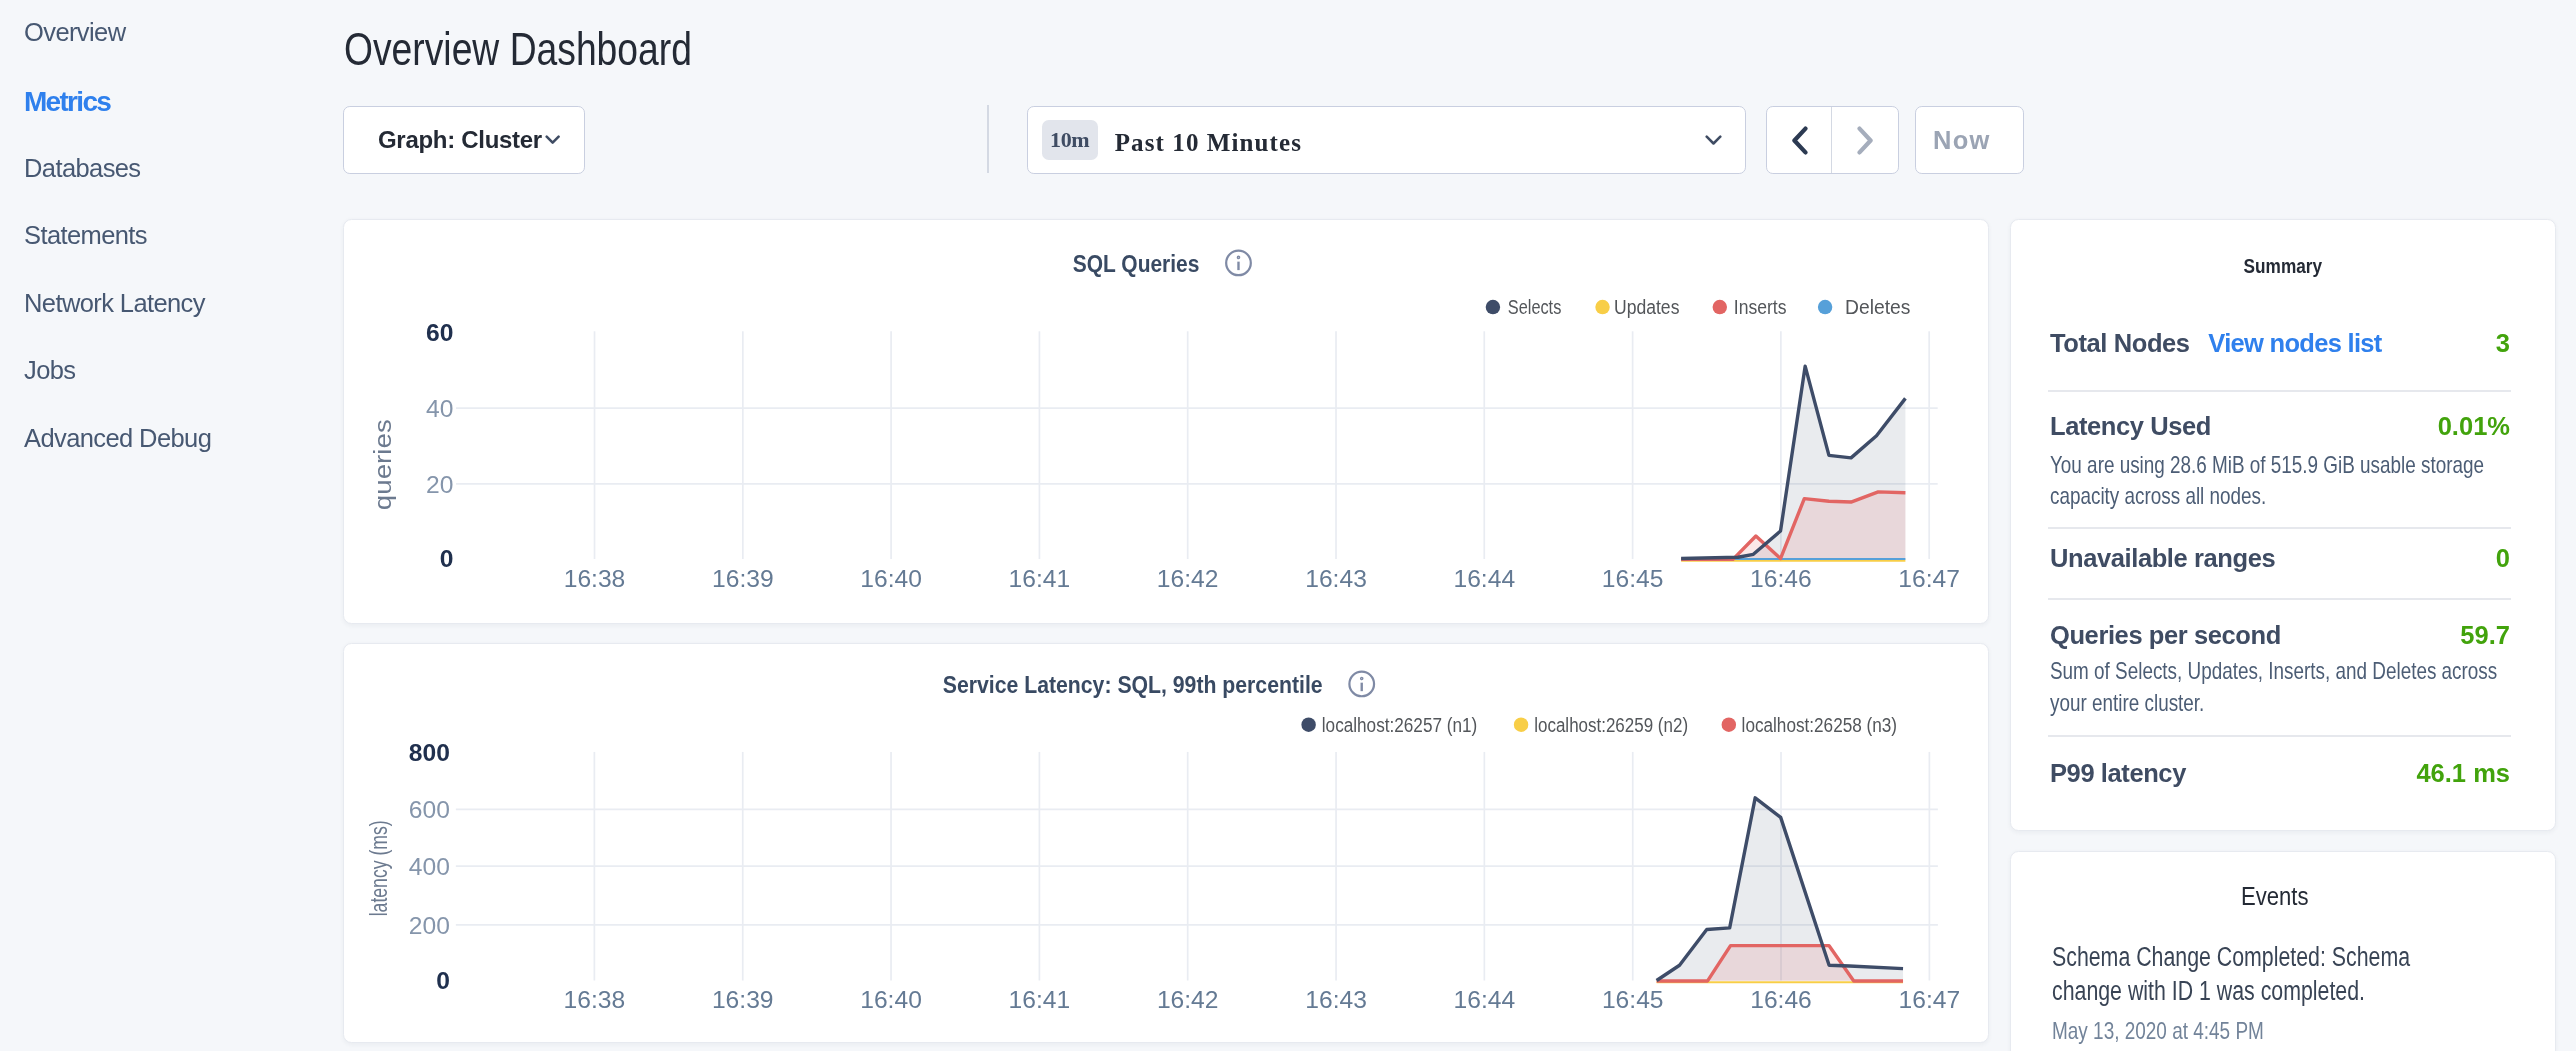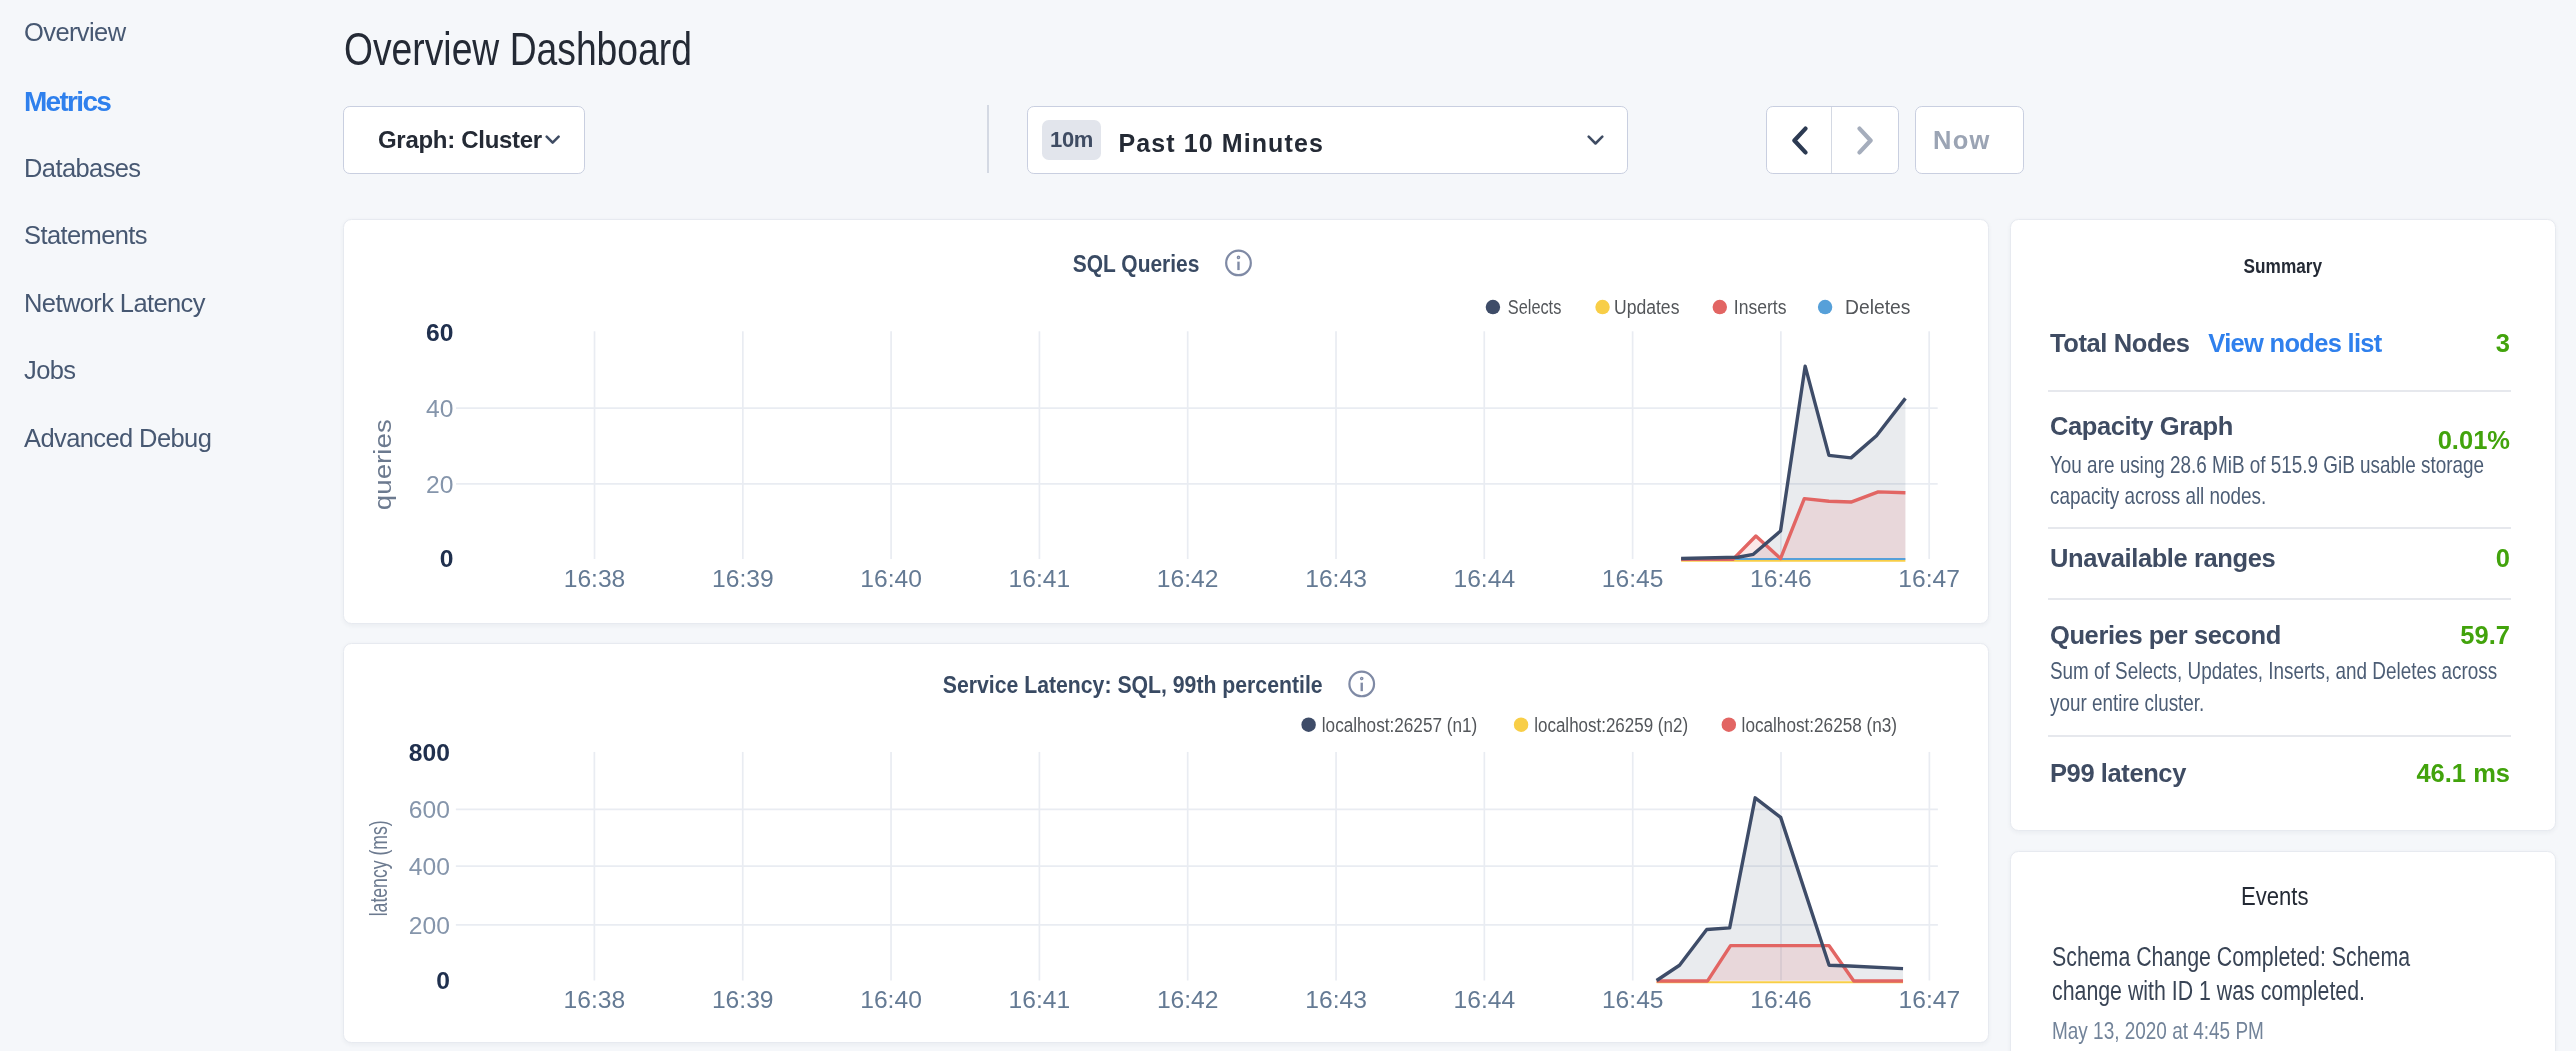--- a/index.html
+++ b/index.html
@@ -38,21 +38,21 @@
 
   <h1>Overview Dashboard</h1>
 
   <div class="tbox" style="left:343px; width:242px; padding:0 24px 0 34px; justify-content:space-between;">
     <span class="lbl" style="letter-spacing:-0.3px;">Graph: Cluster</span>
     <svg width="15.3" height="9.4" viewBox="0 0 18 11">
         <polyline points="2,2 9,9 16,2" fill="none" stroke="#3f4c63" stroke-width="3" stroke-linecap="round" stroke-linejoin="round"></polyline>
       </svg>
   </div>
   <div class="divider"></div>
-  <div class="tbox" style="left:1027px; width:601px; padding:0 23px 0 13.6px; justify-content:flex-start;">
+  <div class="tbox" style="left:1027px; width:719px; padding:0 23px 0 13.6px; justify-content:flex-start;font-family:Liberation Serif, serif;">
     <span class="badge10m">10m</span>
     <span class="lbl" style="margin-left:17px; font-size:25px; letter-spacing:1.1px; position:relative; top:3px;text-align:right;">Past 10 Minutes</span>
     <svg width="17" height="10.2" viewBox="0 0 20 12" style="margin-left:auto;">
         <polyline points="2,2 10,10 18,2" fill="none" stroke="#3f4c63" stroke-width="3" stroke-linecap="round" stroke-linejoin="round"></polyline>
       </svg>
   </div>
   <div class="tbox" style="left:1766px; width:133px; padding:0;">
     <div style="width:65px; height:100%; display:flex; align-items:center; justify-content:center; border-right:1.7px solid #d4d9e3;">
       <svg width="17" height="29" viewBox="0 0 20 34">
           <polyline points="17,3 4,17 17,31" fill="none" stroke="#2c3a52" stroke-width="5" stroke-linecap="round" stroke-linejoin="round"></polyline>
@@ -198,22 +198,22 @@
       <polyline points="1544,396.5 1604,396.5 1631,355 1747,355 1776,396.5 1834,396.5" fill="none" stroke="#e26563" stroke-width="4" stroke-linejoin="round"></polyline>
       <polyline points="1544,396 1571,378 1603,336 1630,334 1660,181 1690,204 1747,378 1771,379 1834,382" fill="none" stroke="#3e4c68" stroke-width="4" stroke-linejoin="round"></polyline>
     </svg>
   </div>
 
   <div class="card" style="left:2010px; top:219px; width:546px; height:612px;">
     <div class="abs" style="top:35px; width:100%; text-align:center; font-size:21px; line-height:1; font-weight:bold; color:#242a35;"><span style="display:inline-block; transform:scaleX(0.82);">Summary</span></div>
     <div class="srow-label" style="top:111px;">Total Nodes<a style="color:#2f80ed; margin-left:18.7px; letter-spacing:-0.7px; text-decoration:none;">View nodes list</a></div>
     <div class="srow-value" style="top:111px;">3</div>
     <div class="sep" style="top:170px;"></div>
-    <div class="srow-label" style="top:194px;">Capacity Graph</div>
-    <div class="srow-value" style="top:208px;margin-left:48px;">0.01%</div>
+    <div class="srow-label" style="top:194px;">Latency Used</div>
+    <div class="srow-value" style="top:194px;margin-left:48px;">0.01%</div>
     <div class="sdesc" style="top:229px; line-height:31px;">You are using 28.6 MiB of 515.9 GiB usable storage<br>capacity across all nodes.</div>
     <div class="sep" style="top:307px;"></div>
     <div class="srow-label" style="top:326px;">Unavailable ranges</div>
     <div class="srow-value" style="top:326px;">0</div>
     <div class="sep" style="top:378px;"></div>
     <div class="srow-label" style="top:403px;">Queries per second</div>
     <div class="srow-value" style="top:403px;">59.7</div>
     <div class="sdesc" style="top:435px; line-height:32px;">Sum of Selects, Updates, Inserts, and Deletes across<br>your entire cluster.</div>
     <div class="sep" style="top:515px;"></div>
     <div class="srow-label" style="top:541px;">P99 latency</div>

